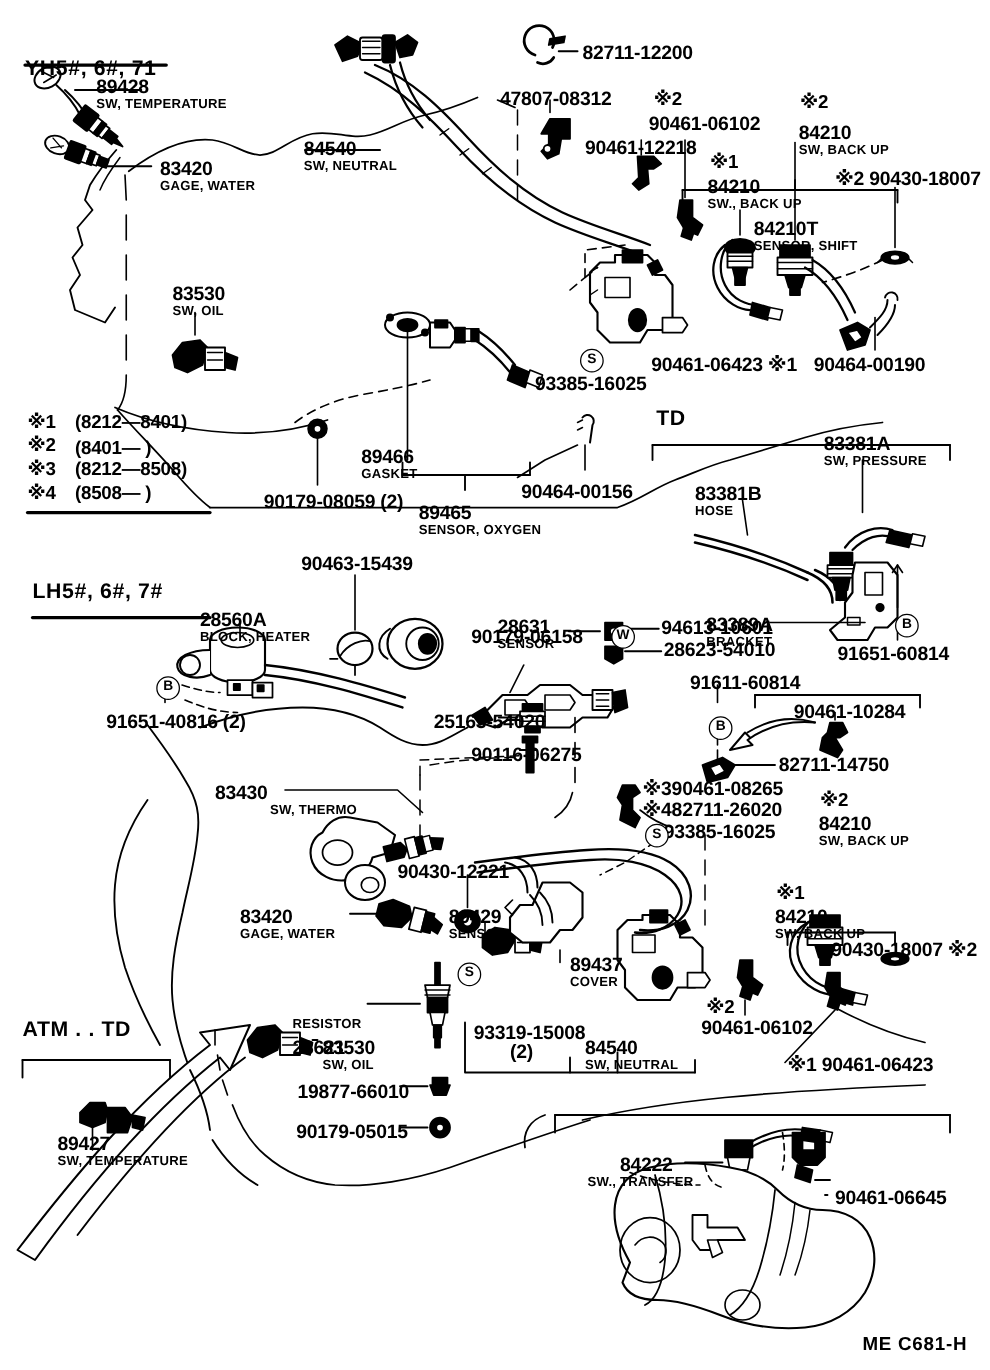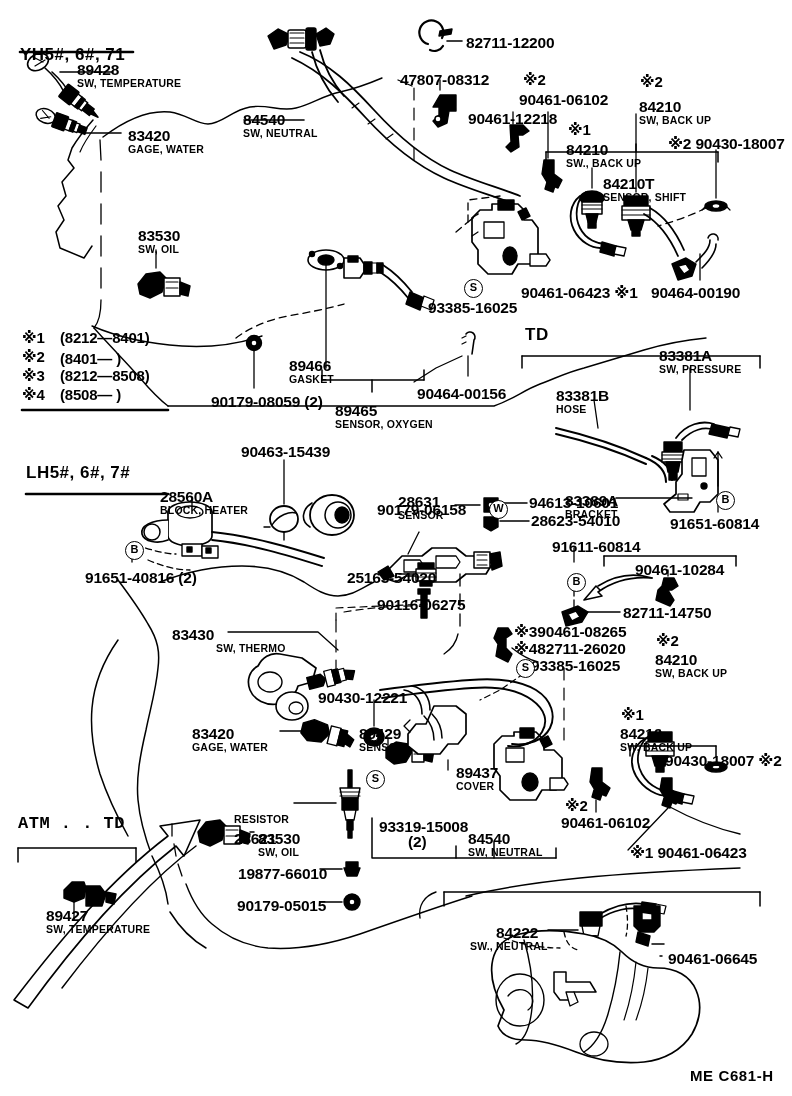--- a/index.html
+++ b/index.html
@@ -576,21 +576,21 @@
       <path d="M626 906 C628 918 628 928 626 936" stroke-dasharray="5 4" stroke-width="1.3"></path>
 
       <path d="M148 560 C162 566 176 570 190 570" stroke-dasharray="6 4" stroke-width="1.3"></path>
 
     </g>
   </svg>
 
   <div class="lbl sec" style="left:20px;top:22px;margin-top:24px;">YH5#, 6#, 71</div>
   <div class="lbl sec" style="left:26px;top:464px;">LH5#, 6#, 7#</div>
   <div class="lbl sec" style="left:525px;top:326px;">TD</div>
-  <div class="lbl sec" style="left:18px;top:815px;font-family:Liberation Mono, monospace;">ATM . . TD</div>
+  <div class="lbl sec" style="left:18px;top:815px;">ATM . . TD</div>
 
   <div class="grp" style="left:22px;top:330px;">
     <div style="position:relative;height:19px;">
       <span class="lbl note" style="left:0;top:0;">※1</span>
       <span class="lbl note" style="left:38px;top:0;">(8212—8401)</span>
     </div>
     <div style="position:relative;height:19px;">
       <span class="lbl note" style="left:0;top:0;">※2</span>
       <span class="lbl note" style="left:38px;top:2px;">(8401—          )</span>
     </div>
@@ -685,21 +685,21 @@
       <div class="lbl mark" style="left: 621px; top: 707px;">※1</div>
       <div class="lbl pn" style="left: 620px; top: 726px;">84210</div>
       <div class="lbl desc" style="left: 620px; top: 742px;">SW, BACK UP</div>
       <div class="lbl pn" style="left: 665px; top: 753px;">90430-18007 ※2</div>
       <div class="lbl mark" style="left: 565px; top: 798px;">※2</div>
       <div class="lbl pn" style="left: 561px; top: 815px;">90461-06102</div>
       <div class="lbl pn" style="left: 630px; top: 845px;">※1 90461-06423</div>
       <div class="lbl pn" style="left: 46px; top: 908px;">89427</div>
       <div class="lbl desc" style="left: 46px; top: 924px;">SW, TEMPERATURE</div>
       <div class="lbl pn" style="left: 496px; top: 925px;">84222</div>
-      <div class="lbl desc" style="left: 470px; top: 941px;">SW., NEUTRAL</div>
+      <div class="lbl desc" style="left: 470px; top: 941px;">SW., TRANSFER</div>
       <div class="lbl pn" style="left: 668px; top: 951px;">90461-06645</div>
     </div>
 
   <div id="circles">
       <div style="position: absolute; left: 125px; top: 541px; width: 17px; height: 17px; border: 1.6px solid rgb(0, 0, 0); border-radius: 50%; font: bold 11px / 15px &quot;Liberation Sans&quot;, sans-serif; text-align: center; background: rgb(255, 255, 255);">B</div>
       <div style="position: absolute; left: 716px; top: 491px; width: 17px; height: 17px; border: 1.6px solid rgb(0, 0, 0); border-radius: 50%; font: bold 11px / 15px &quot;Liberation Sans&quot;, sans-serif; text-align: center; background: rgb(255, 255, 255);">B</div>
       <div style="position: absolute; left: 567px; top: 573px; width: 17px; height: 17px; border: 1.6px solid rgb(0, 0, 0); border-radius: 50%; font: bold 11px / 15px &quot;Liberation Sans&quot;, sans-serif; text-align: center; background: rgb(255, 255, 255);">B</div>
       <div style="position: absolute; left: 464px; top: 279px; width: 17px; height: 17px; border: 1.6px solid rgb(0, 0, 0); border-radius: 50%; font: bold 11px / 15px &quot;Liberation Sans&quot;, sans-serif; text-align: center; background: rgb(255, 255, 255);">S</div>
       <div style="position: absolute; left: 516px; top: 659px; width: 17px; height: 17px; border: 1.6px solid rgb(0, 0, 0); border-radius: 50%; font: bold 11px / 15px &quot;Liberation Sans&quot;, sans-serif; text-align: center; background: rgb(255, 255, 255);">S</div>
       <div style="position: absolute; left: 366px; top: 770px; width: 17px; height: 17px; border: 1.6px solid rgb(0, 0, 0); border-radius: 50%; font: bold 11px / 15px &quot;Liberation Sans&quot;, sans-serif; text-align: center; background: rgb(255, 255, 255);">S</div>

